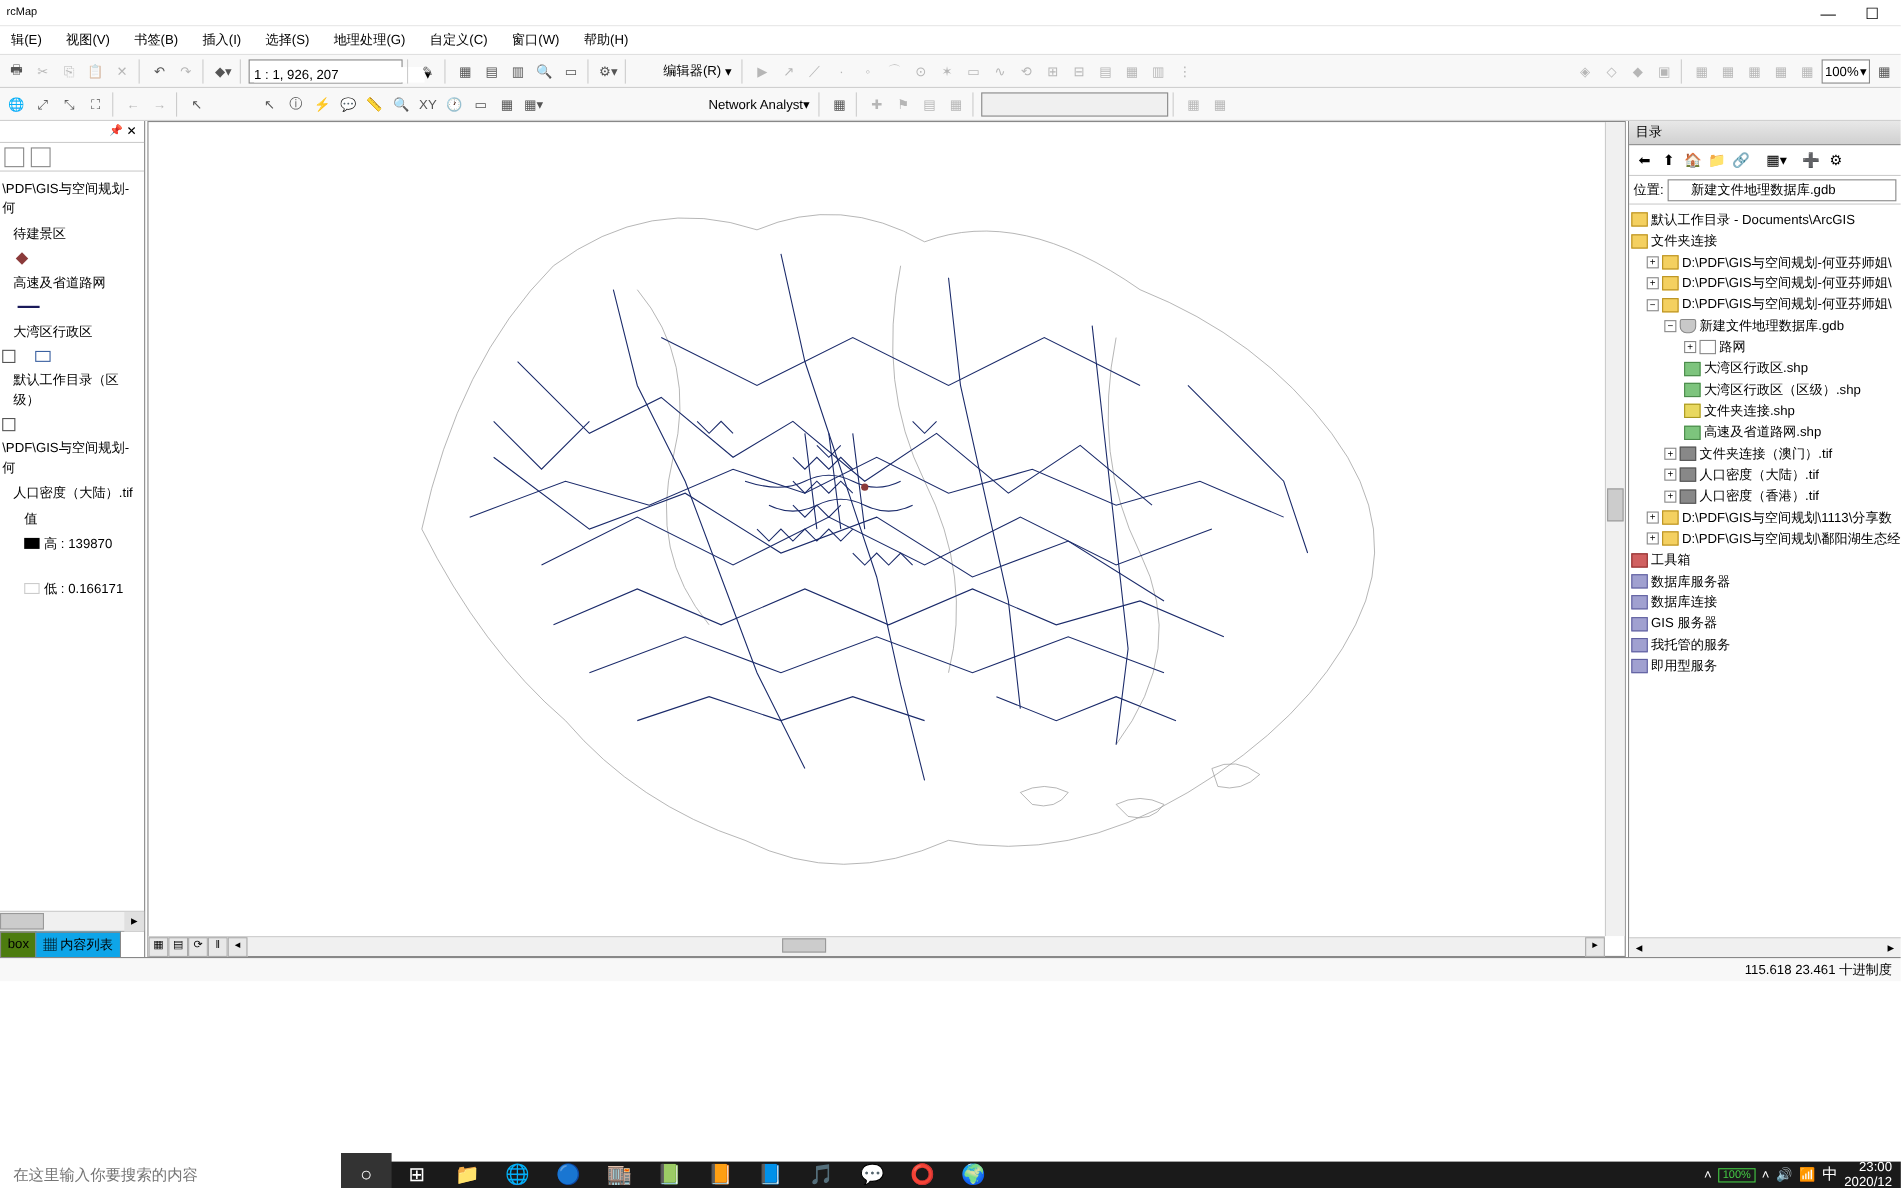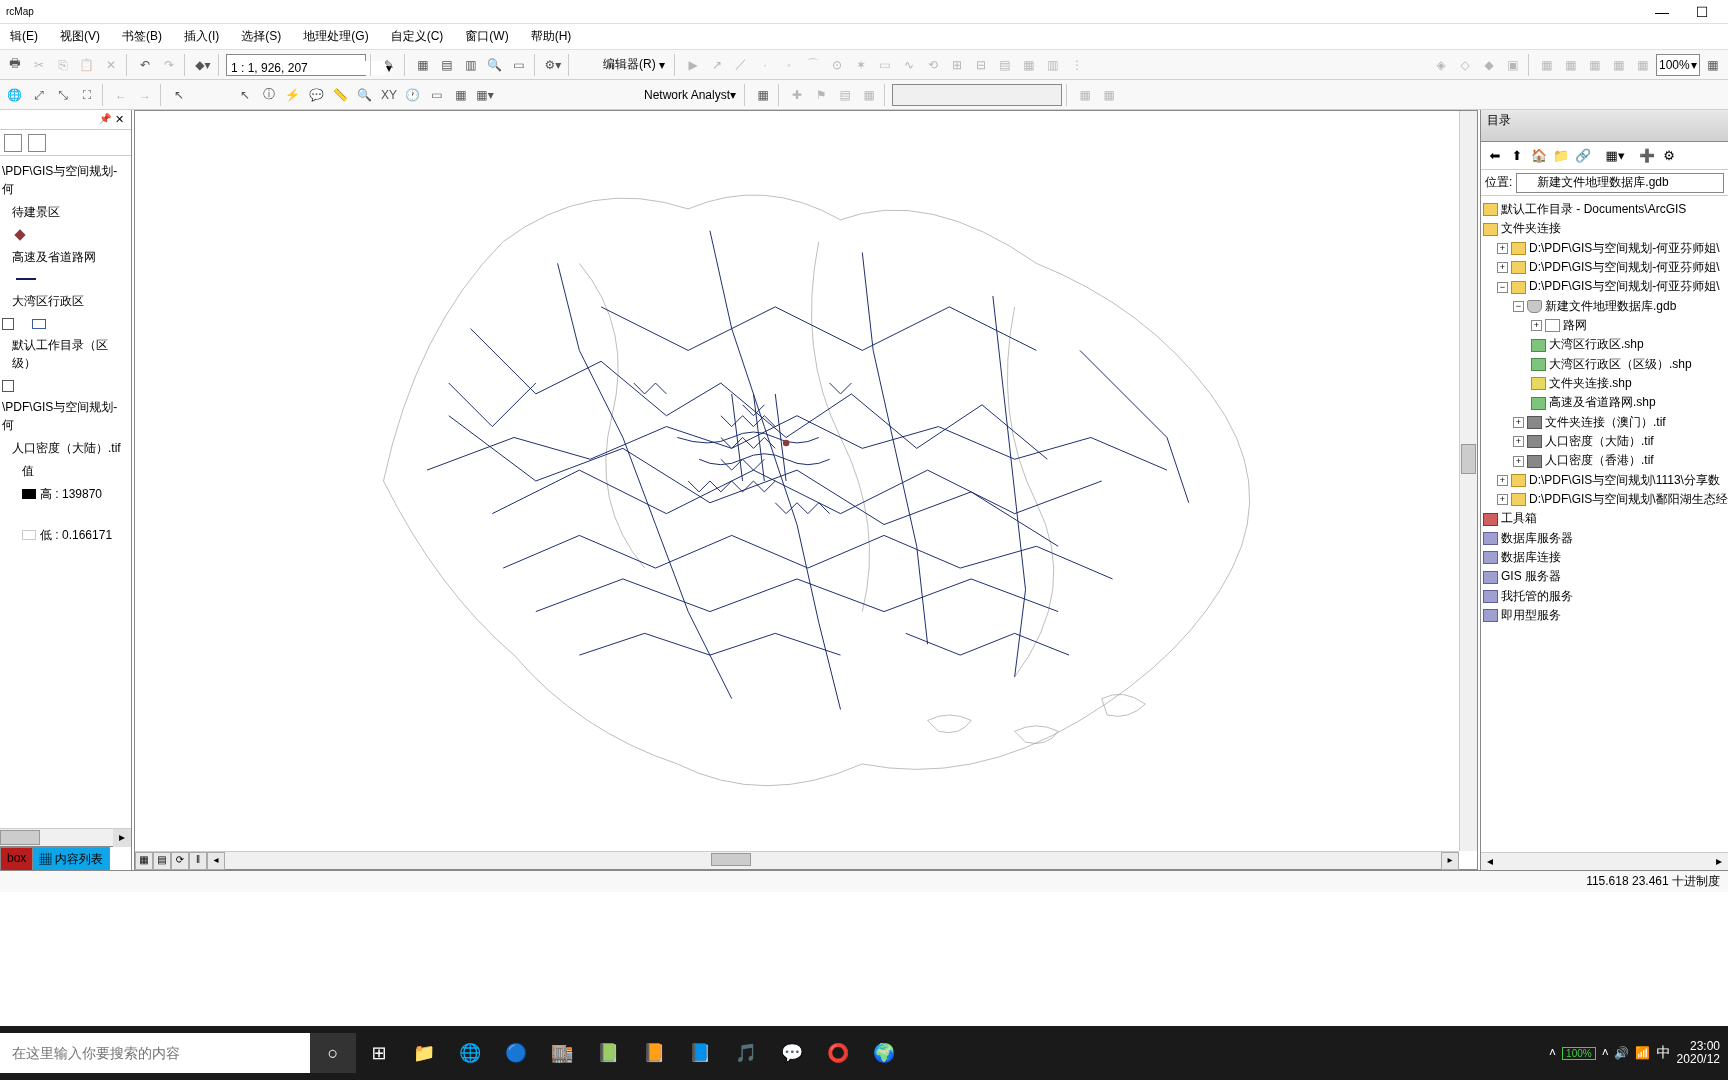--- a/index.html
+++ b/index.html
@@ -32,32 +32,32 @@
 .toc-item .cb{width:12px;height:12px;border:1px solid #555;display:inline-block;vertical-align:middle;margin-right:4px}
 .toc-item .sym{display:inline-block;vertical-align:middle;margin-left:14px}
 .toc-item .sym.dot{width:8px;height:8px;background:#8b3a3a;transform:rotate(45deg)}
 .toc-item .sym.line{width:20px;height:2px;background:#1a1a5a}
 .toc-item .sym.box{width:14px;height:10px;border:1px solid #3a60a0}
 .toc-item .txt{display:inline-block;vertical-align:middle}
 .toc-scroll{height:18px;border-top:1px solid #ccc;background:#f0f0f0;position:relative}
 .toc-scroll .thumb{position:absolute;left:0;top:1px;height:15px;width:40px;background:#ccc;border:1px solid #999}
 .toc-scroll .arrow{position:absolute;right:0;top:0;width:18px;height:18px;background:#e0e0e0;text-align:center;line-height:16px;cursor:pointer}
 .toc-tabs{height:24px;display:flex;border-top:1px solid #888}
-.toc-tabs .tab{padding:3px 6px;border:1px solid #888;border-bottom:none;background:#b91c1c;cursor:pointer;margin-right:-1px}
+.toc-tabs .tab{padding:3px 6px;border:1px solid #888;border-bottom:none;background:#4d7c0f;cursor:pointer;margin-right:-1px}
 .toc-tabs .tab.active{background:#0ea5e9}
 .mapview{flex:1;position:relative;background:#fff;border:1px solid #888;margin:0 2px}
 .mapview .vscroll{position:absolute;right:0;top:0;bottom:18px;width:18px;background:#f0f0f0;border-left:1px solid #ccc}
 .mapview .vscroll .th{position:absolute;left:1px;right:1px;top:45%;height:30px;background:#ccc;border:1px solid #999}
 .mapview .hscroll{position:absolute;left:0;right:18px;bottom:0;height:18px;background:#f0f0f0;border-top:1px solid #ccc;display:flex;align-items:center}
 .mapview .hscroll .mbtn{width:18px;height:18px;border:1px solid #aaa;background:#e8e8e8;text-align:center;line-height:14px;cursor:pointer;font-size:10px}
 .mapview .hscroll .track{flex:1;position:relative;height:15px}
 .mapview .hscroll .th{position:absolute;left:40%;width:40px;height:13px;top:0;background:#ccc;border:1px solid #999}
 .mapview .mapimg{position:absolute;left:0;right:18px;top:0;bottom:18px;overflow:hidden}
 .catalog{width:248px;border-left:1px solid #888;display:flex;flex-direction:column;background:#fff}
-.cat-title{height:32px;background:linear-gradient(#e8e8e8,#d0d0d0);padding:2px 6px;font-weight:500;border-bottom:1px solid #888}
+.cat-title{height:22px;background:linear-gradient(#e8e8e8,#d0d0d0);padding:2px 6px;font-weight:500;border-bottom:1px solid #888}
 .cat-tb{height:28px;display:flex;align-items:center;gap:2px;padding:0 4px;border-bottom:1px solid #ccc}
 .cat-tb .b{width:20px;height:20px;cursor:pointer;display:flex;align-items:center;justify-content:center;font-size:13px}
 .cat-loc{height:26px;display:flex;align-items:center;gap:4px;padding:0 4px;border-bottom:1px solid #ccc}
 .cat-loc .locbox{flex:1;height:20px;border:1px solid #888;background:#fff;display:flex;align-items:center;padding:0 2px;gap:4px}
 .cat-tree{flex:1;padding:4px 2px;overflow:hidden;font-size:12px;line-height:17px}
 .tnode{white-space:nowrap;padding:1px 0}
 .tnode .exp{display:inline-block;width:11px;height:11px;border:1px solid #888;text-align:center;line-height:9px;font-size:9px;margin-right:3px;cursor:pointer;vertical-align:middle}
 .tnode .ico{display:inline-block;width:15px;height:13px;vertical-align:middle;margin-right:3px}
 .tnode .ico.folder{background:#f4d060;border:1px solid #b89020}
 .tnode .ico.gdb{background:#c8c8c8;border:1px solid #888;border-radius:2px 2px 6px 6px}
@@ -65,21 +65,21 @@
 .tnode .ico.shp{background:#7dc47d;border:1px solid #4a8a4a}
 .tnode .ico.shp-pt{background:#e8d860;border:1px solid #a89820}
 .tnode .ico.tif{background:#888;border:1px solid #555}
 .tnode .ico.tbox{background:#d06060;border:1px solid #903030}
 .tnode .ico.svr{background:#a0a0d0;border:1px solid #6060a0}
 .tnode .lbl{vertical-align:middle;cursor:pointer}
 .cat-hscroll{height:18px;background:#f0f0f0;border-top:1px solid #ccc;display:flex}
 .cat-hscroll .ar{width:18px;text-align:center;cursor:pointer;line-height:16px}
 .cat-hscroll .tr{flex:1}
 .statusbar{height:22px;border-top:1px solid #888;display:flex;align-items:center;justify-content:flex-end;padding:0 8px;gap:8px;background:#f8f8f8}
-.taskbar{height:54px;background:#1a1a1a;display:flex;align-items:center;position:fixed;bottom:0;left:0;right:0}
+.taskbar{height:24px;background:#1a1a1a;display:flex;align-items:center;position:fixed;bottom:0;left:0;right:0}
 .taskbar .search{width:310px;height:40px;background:#fff;display:flex;align-items:center;padding:0 12px;color:#666}
 .taskbar .search input{border:none;outline:none;flex:1;font-size:14px;background:transparent}
 .taskbar .tbicons{display:flex;align-items:center;height:40px}
 .taskbar .ti{width:46px;height:40px;display:flex;align-items:center;justify-content:center;cursor:pointer;color:#fff;font-size:18px}
 .taskbar .ti.start{background:#333}
 .taskbar .tray{margin-left:auto;display:flex;align-items:center;gap:6px;padding:0 8px;color:#fff;font-size:11px}
 .taskbar .tray .batt{border:1px solid #4c4;padding:0 3px;color:#4c4;font-size:10px}
 .taskbar .tray .clock{text-align:right;line-height:13px}
 svg.mapnet{width:100%;height:100%}
 svg.mapnet path{fill:none;stroke:#1a2a6a;stroke-width:0.9}

